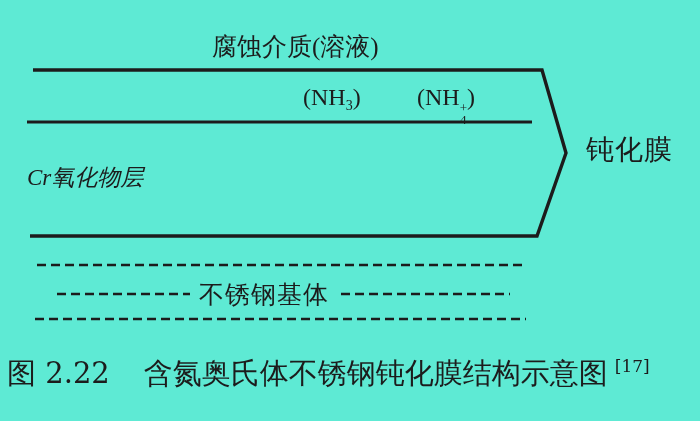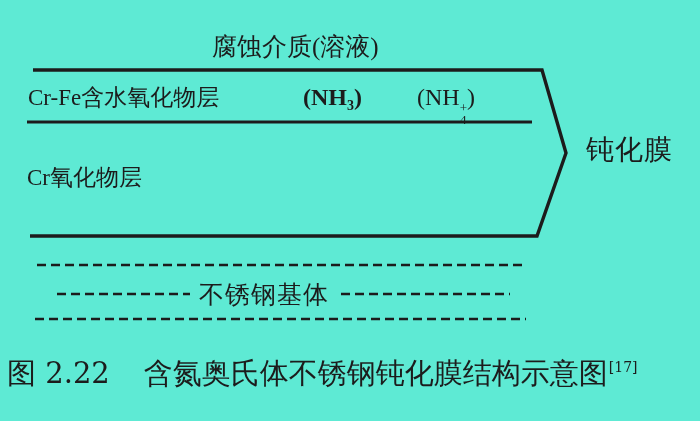--- a/index.html
+++ b/index.html
@@ -9,33 +9,33 @@
     height: 421px;
     background: #5eead4;
     font-family: "Liberation Serif", "DejaVu Serif", serif;
     color: #1c1c1c;
     overflow: hidden;
   }
   svg.lines { position: absolute; left: 0; top: 0; }
   .t { position: absolute; white-space: nowrap; line-height: 1; }
   .title       { left: 212px; top: 34px;  font-size: 25px; }
   .layer1      { left: 28px;  top: 86px;  font-size: 23px; }
-  .nh3         { left: 303px; top: 85px;  font-size: 24px; font-weight: bold; }
+  .nh3         { left: 303px; top: 85px;  font-size: 24px; }
   .nh4         { left: 417px; top: 85px;  font-size: 24px; }
-  .layer2      { left: 27px;  top: 166px; font-size: 23px; }
+  .layer2      { left: 27px;  top: 166px; font-size: 23px; font-style: italic; }
   .crnitride   { left: 307px; top: 209px; font-size: 23px; }
   .bracelabel  { left: 574px; top: 136px; font-size: 28px; letter-spacing: 1px; margin-left: 12px; }
   .substrate   { left: 199px; top: 282px; font-size: 25px; letter-spacing: 1px; }
   .caption     { left: 7px;   top: 359px; font-size: 29px; }
   .caption .figno { margin-right: 34px; font-family: "DejaVu Serif", serif; }
   .caption .ref {
-    font-size: 14px;
+    font-size: 17px;
     position: relative;
     top: -11px;
-    margin-left: 1px;
+    margin-left: 7px;
     font-family: "DejaVu Serif", serif;
   }
   sub.small { font-size: 14px; line-height: 0; vertical-align: -5px; }
   .stack {
     display: inline-flex;
     flex-direction: column;
     align-items: center;
     font-size: 13px;
     line-height: 0.9;
     vertical-align: -7px;
@@ -54,21 +54,20 @@
     <line x1="27" y1="122" x2="532" y2="122" stroke="#1c1c1c" stroke-width="3"></line>
 
     <line x1="37" y1="265" x2="522" y2="265" stroke="#1c1c1c" stroke-width="2.6" stroke-dasharray="9,5"></line>
     <line x1="57" y1="294" x2="190" y2="294" stroke="#1c1c1c" stroke-width="2.6" stroke-dasharray="9,5"></line>
     <line x1="341" y1="294" x2="510" y2="294" stroke="#1c1c1c" stroke-width="2.6" stroke-dasharray="9,5"></line>
     <line x1="35" y1="319" x2="526" y2="319" stroke="#1c1c1c" stroke-width="2.6" stroke-dasharray="9,5"></line>
   </svg>
 
   <div class="t title">腐蚀介质(溶液)</div>
 
-  <div class="t layer1">Cr-Fe含水氧化物层</div>
 
   <div class="t nh3"><span>(NH</span><sub class="small">3</sub><span>)</span></div>
 
   <div class="t nh4"><span>(NH</span><span class="stack">
         <span>+</span>
         <span>4</span>
       </span><span>)</span></div>
 
   <div class="t layer2">Cr氧化物层</div>
 

